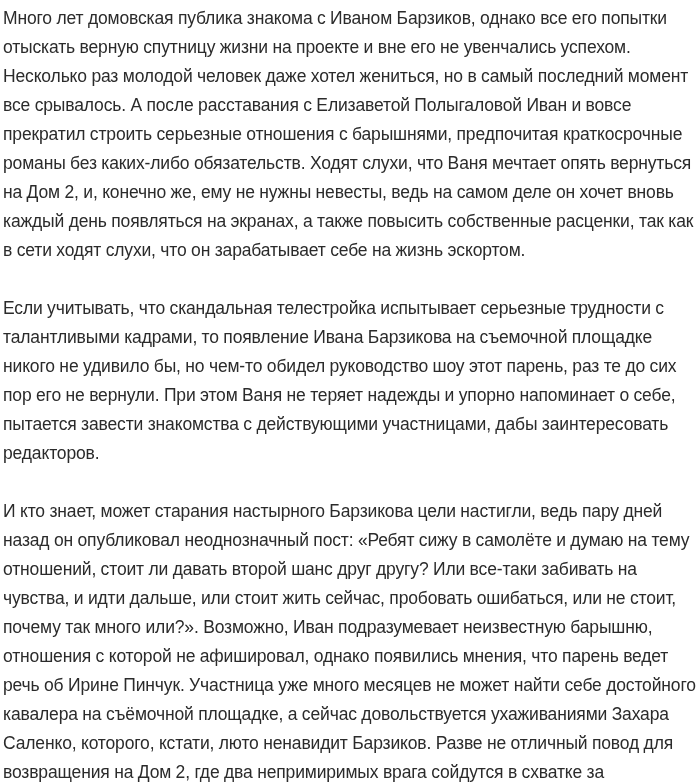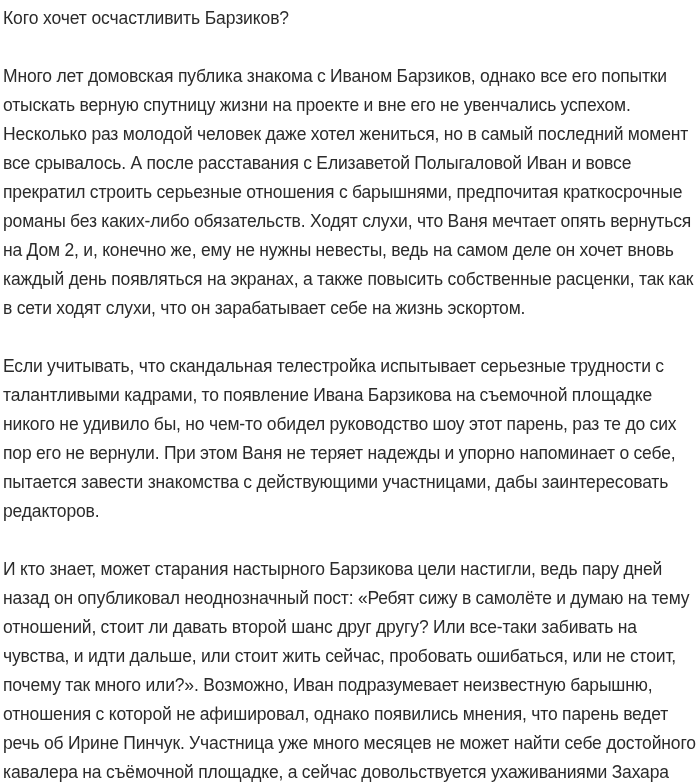--- a/index.html
+++ b/index.html
@@ -40,20 +40,19 @@
     -webkit-font-smoothing: antialiased;
   }
   .para:last-child {
     margin-bottom: 0;
   }
 </style>
 </head>
 <body style="background: rgb(255, 255, 255);">
 
 <div id="article" style="color: rgb(43, 43, 43);">
-  <h1 class="headline">Кого хочет осчастливить Барзиков?</h1>
 
   <p class="para">Много лет домовская публика знакома с Иваном Барзиков, однако все его попытки отыскать верную спутницу жизни на проекте и вне его не увенчались успехом. Несколько раз молодой человек даже хотел жениться, но в самый последний момент все срывалось. А после расставания с Елизаветой Полыгаловой Иван и вовсе прекратил строить серьезные отношения с барышнями, предпочитая краткосрочные романы без каких-либо обязательств. Ходят слухи, что Ваня мечтает опять вернуться на Дом 2, и, конечно же, ему не нужны невесты, ведь на самом деле он хочет вновь каждый день появляться на экранах, а также повысить собственные расценки, так как в сети ходят слухи, что он зарабатывает себе на жизнь эскортом.</p>
 
   <p class="para">Если учитывать, что скандальная телестройка испытывает серьезные трудности с талантливыми кадрами, то появление Ивана Барзикова на съемочной площадке никого не удивило бы, но чем-то обидел руководство шоу этот парень, раз те до сих пор его не вернули. При этом Ваня не теряет надежды и упорно напоминает о себе, пытается завести знакомства с действующими участницами, дабы заинтересовать редакторов.</p>
 
   <p class="para">И кто знает, может старания настырного Барзикова цели настигли, ведь пару дней назад он опубликовал неоднозначный пост: «Ребят сижу в самолёте и думаю на тему отношений, стоит ли давать второй шанс друг другу? Или все-таки забивать на чувства, и идти дальше, или стоит жить сейчас, пробовать ошибаться, или не стоит, почему так много или?». Возможно, Иван подразумевает неизвестную барышню, отношения с которой не афишировал, однако появились мнения, что парень ведет речь об Ирине Пинчук. Участница уже много месяцев не может найти себе достойного кавалера на съёмочной площадке, а сейчас довольствуется ухаживаниями Захара Саленко, которого, кстати, люто ненавидит Барзиков. Разве не отличный повод для возвращения на Дом 2, где два непримиримых врага сойдутся в схватке за прекрасную даму?</p>
 </div>
 
 </body></html>

